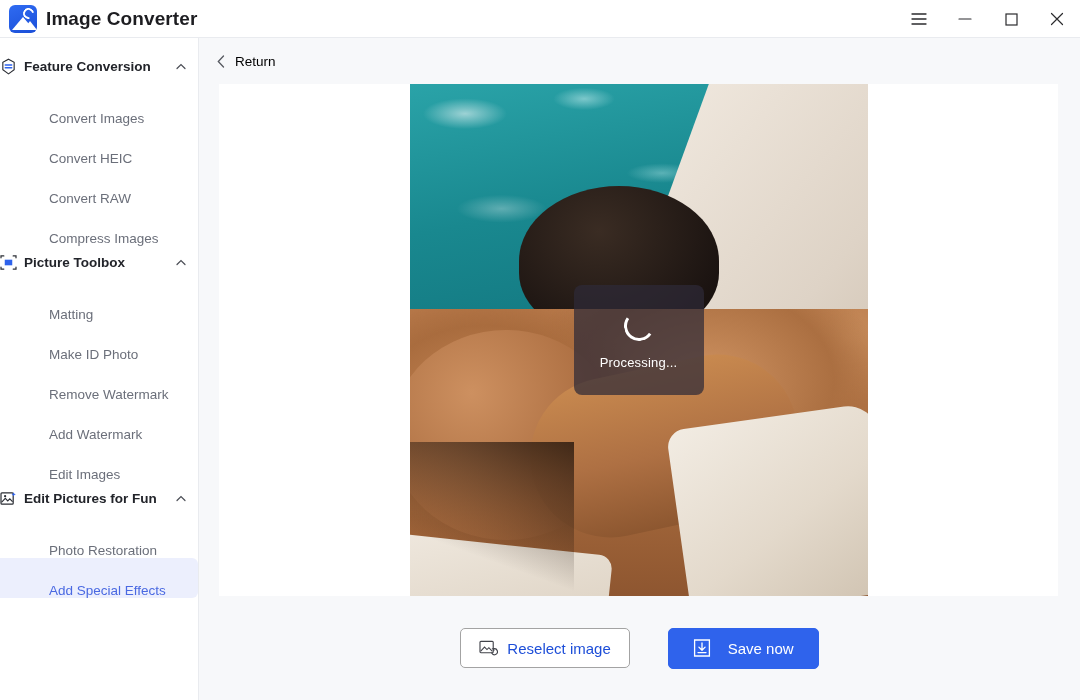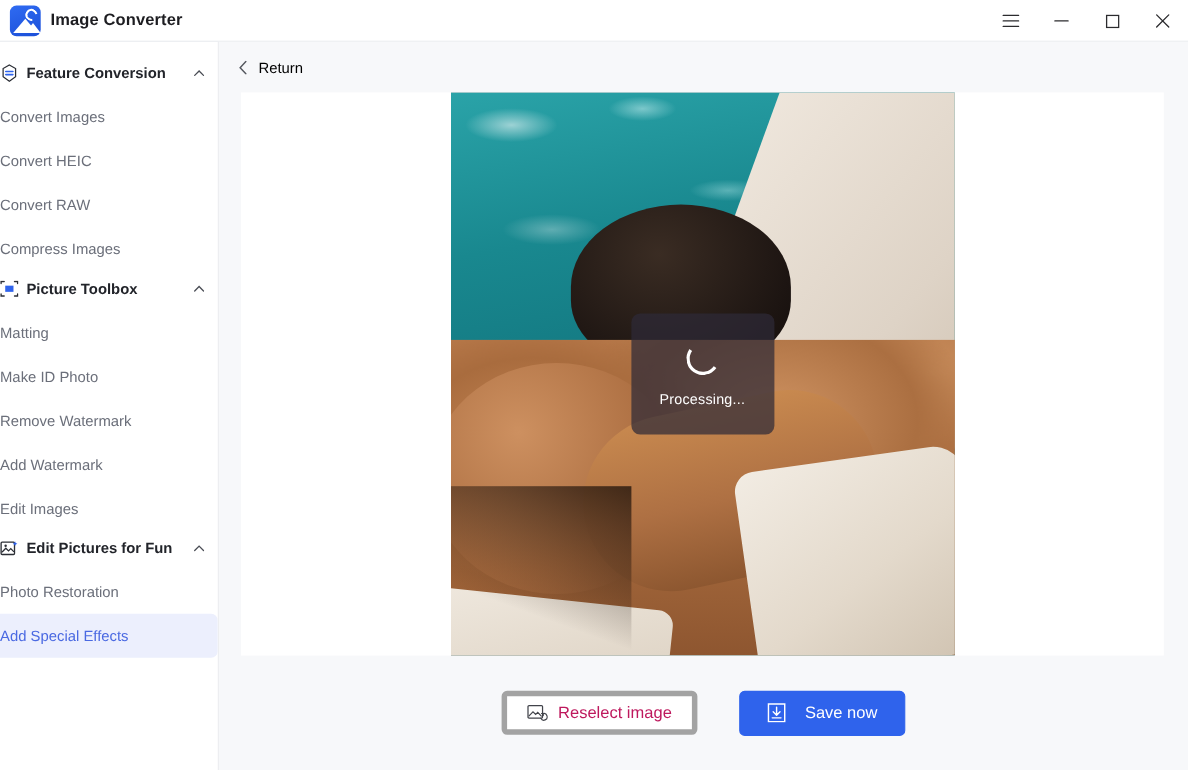--- a/index.html
+++ b/index.html
@@ -42,21 +42,21 @@
   }
   .logo .refresh {
     position: absolute; right: 3px; top: 3px;
     width: 11px; height: 11px; border-radius: 50%;
     border: 2px solid #ffffff;
     border-right-color: transparent;
     transform: rotate(35deg);
   }
   .app-title {
     margin-left: 9px;
-    font-size: 15px; color: #1d1d21; font-weight: 600;
+    font-size: 19px; color: #1d1d21; font-weight: 600;
     letter-spacing: .1px;
   }
   .win-controls {
     position: absolute; right: 0; top: 0; height: 38px;
     display: flex; align-items: center;
   }
   .win-btn {
     width: 46px; height: 38px;
     display: flex; align-items: center; justify-content: center;
     color: #2b2b2e;
@@ -83,21 +83,22 @@
   .group-head .ghead-icon {
     width: 17px; height: 17px; margin-right: 7px;
     flex: 0 0 auto; display: flex; align-items: center; justify-content: center;
   }
   .group-head .glabel { white-space: nowrap; }
   .group-head .chev {
     margin-left: auto; width: 10px; height: 10px;
     color: #4a4d55; display: flex; align-items: center; justify-content: center;
   }
   .nav-item {
-    height: 40px; display: flex; align-items: center;
+    height: 40px; display: flex; align-items: flex-end;
+    padding-left: 49px;
     font-size: 13.5px; color: #6b6f7a;
     border-radius: 0 6px 6px 0;
     margin-right: 0;
   }
   .nav-item.active {
     background: #eceffd;
     color: #4a69e2;
   }
 
   
@@ -223,22 +224,22 @@
     display: flex; align-items: center; justify-content: center;
     gap: 38px;
   }
   .btn {
     display: flex; align-items: center; justify-content: center;
     gap: 9px; border-radius: 5px;
     font-size: 15px; white-space: nowrap;
   }
   .btn-secondary {
     height: 40px; padding: 0 18px;
-    background: #ffffff; border: 5px solid #a3a3a3;
-    color: #be185d;
+    background: #ffffff; border: 1px solid #a3a3a3;
+    color: #1d4ed8;
   }
   .btn-primary {
     height: 41px; padding: 0 24px;
     background: #2f63ec; border: 1px solid #2f63ec;
     color: #ffffff;
     gap: 17px;
   }
   .btn svg { display: block; flex: 0 0 auto; }
 </style>
 </head>

